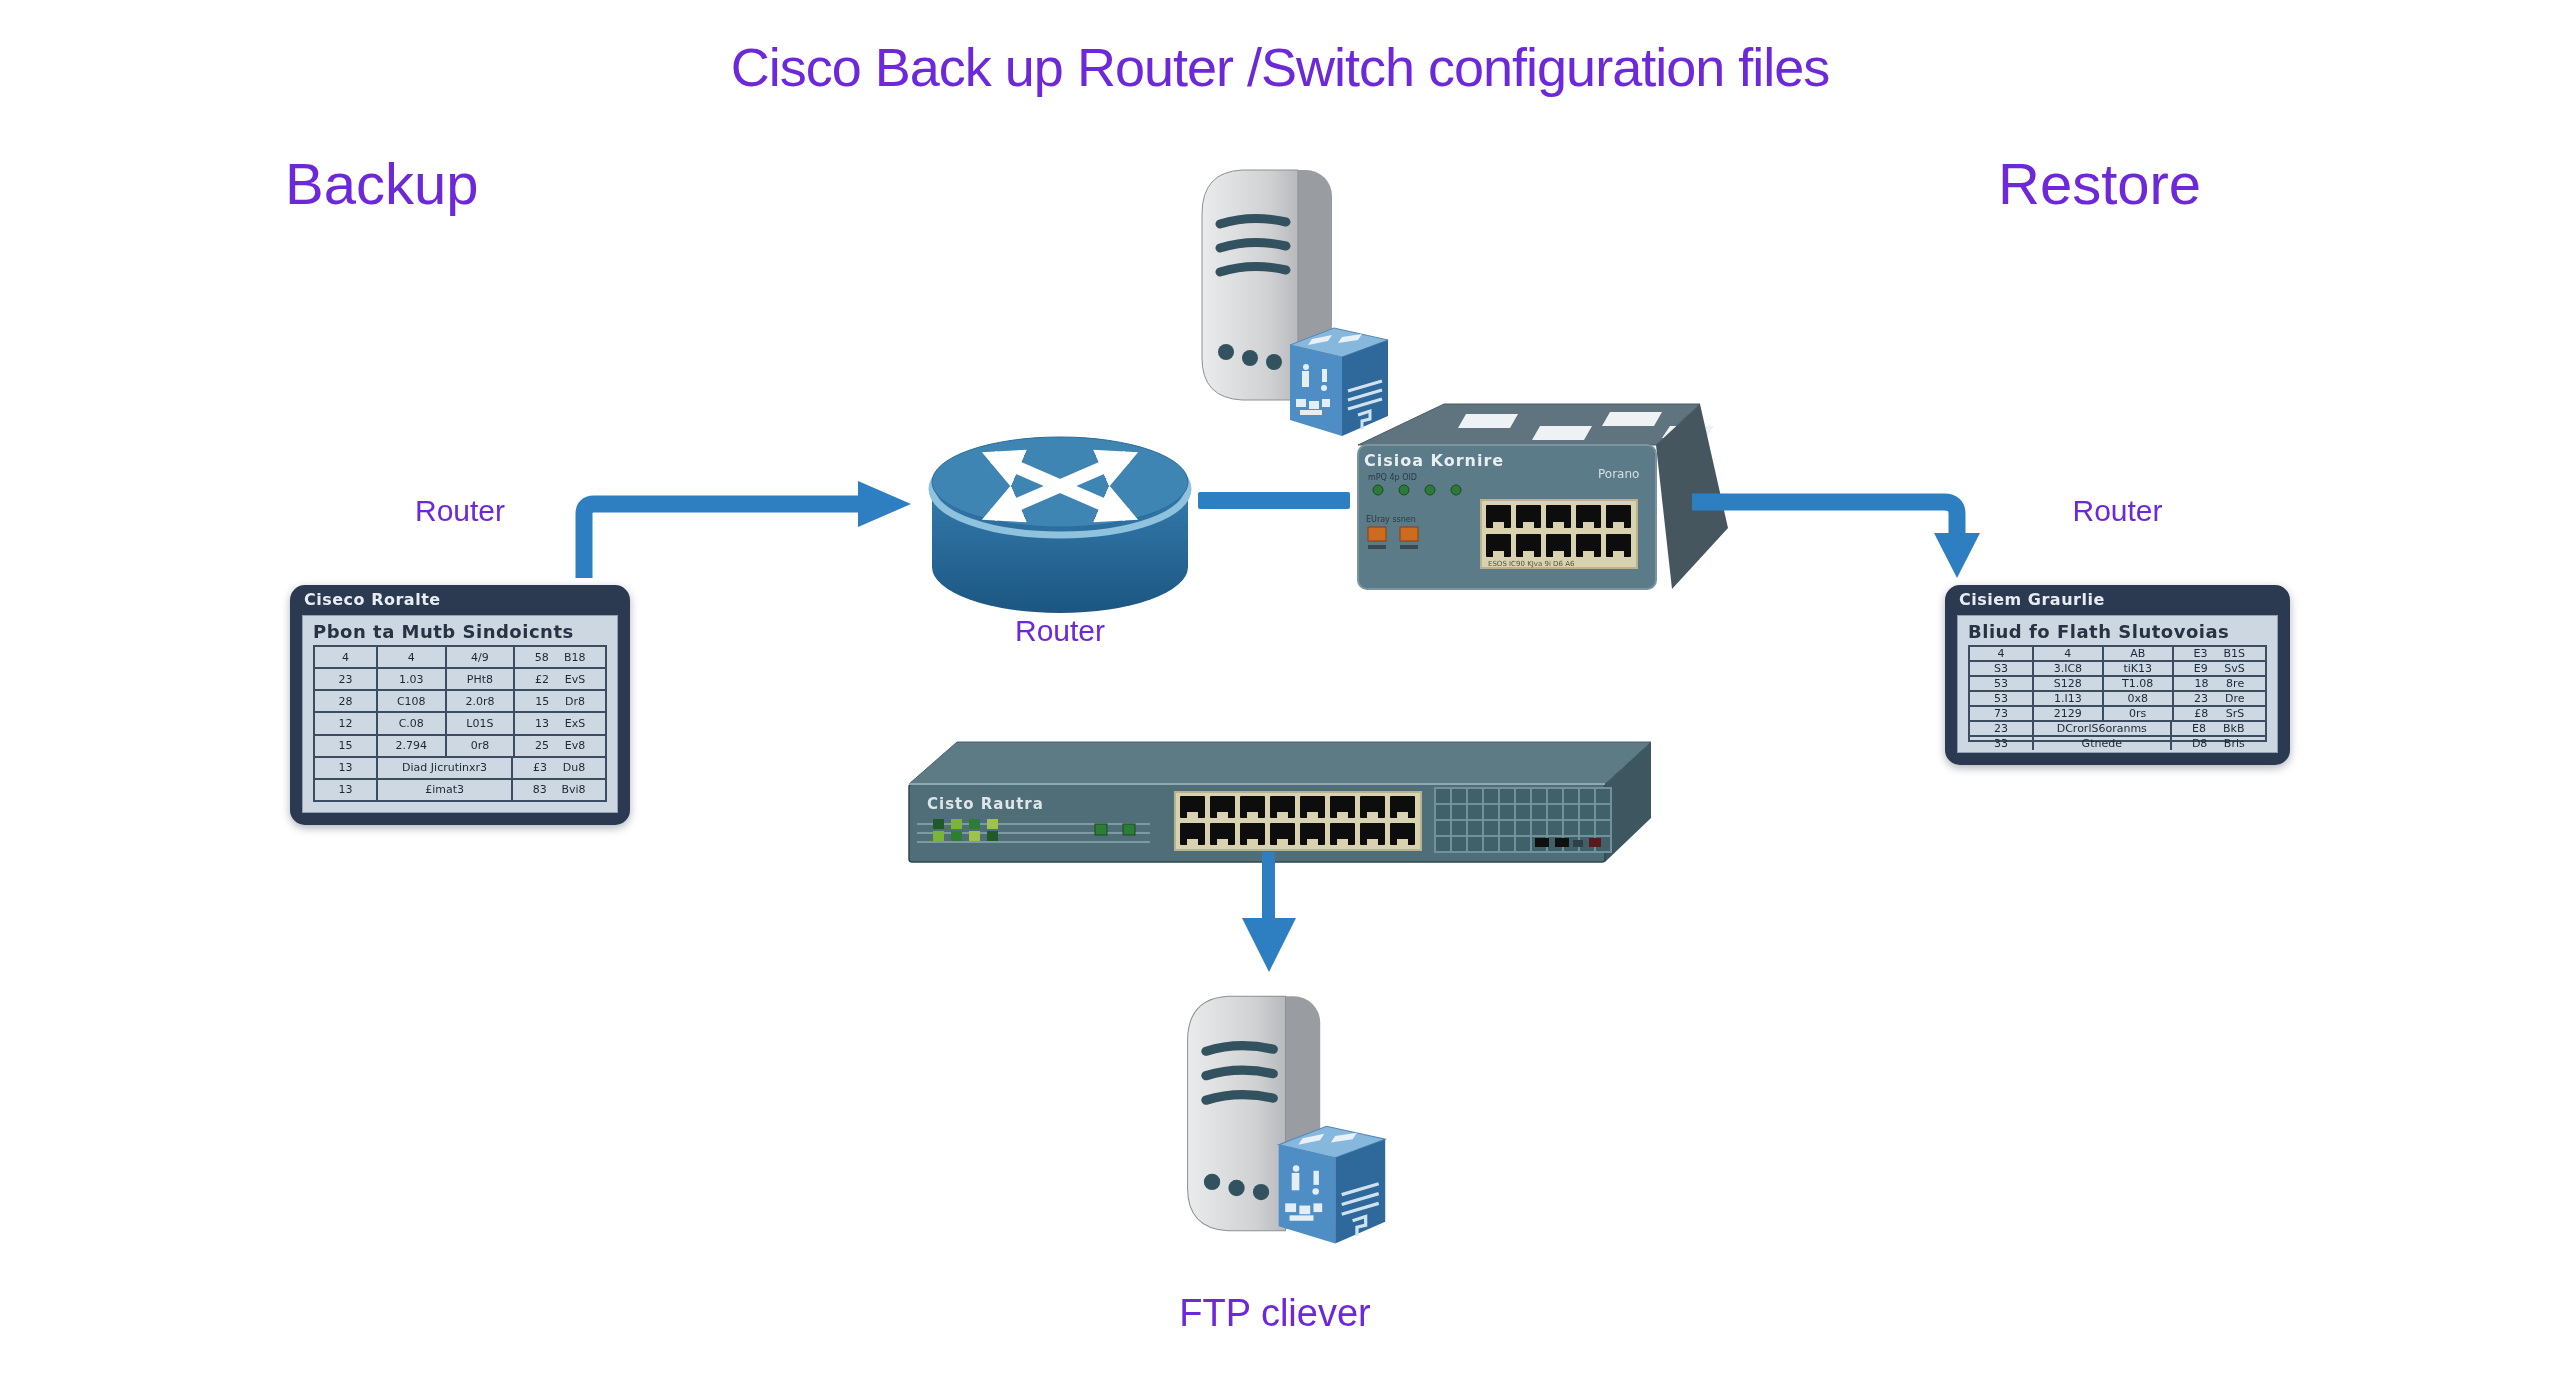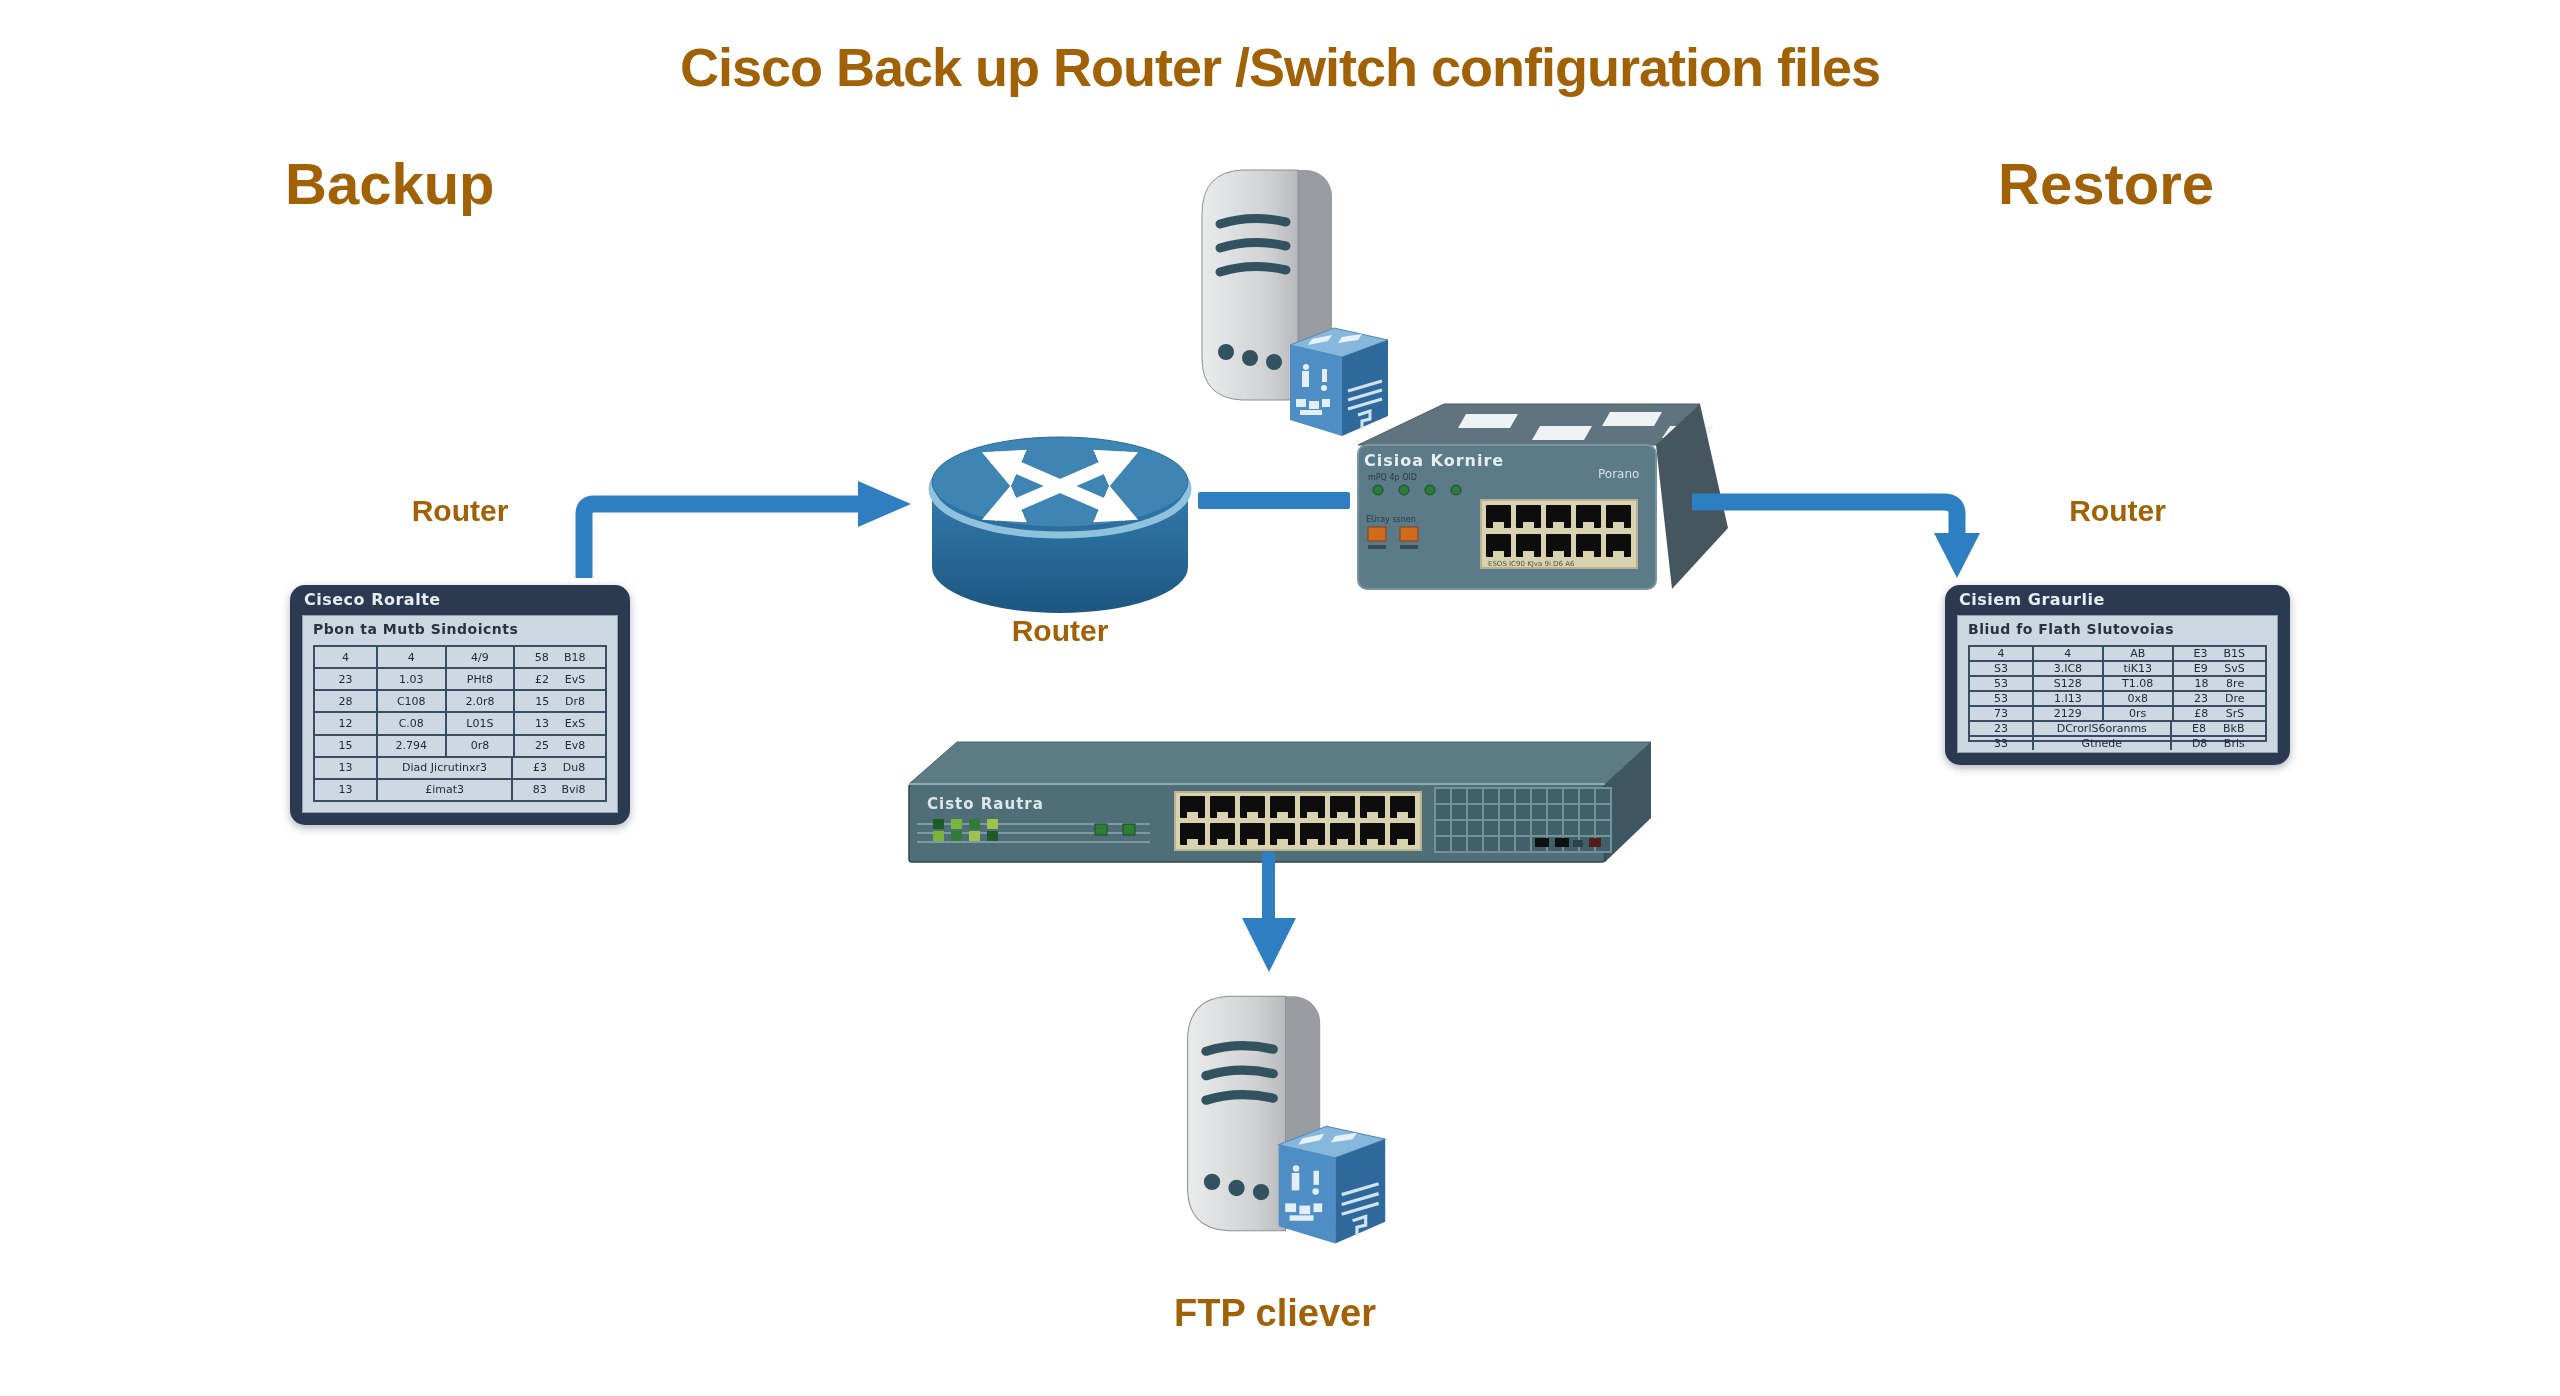--- a/index.html
+++ b/index.html
@@ -1,39 +1,39 @@
 <!DOCTYPE html>
 <html><head>
 <meta charset="utf-8">
 <style>
   html,body{margin:0;padding:0}
   body{
     width:2560px;height:1396px;position:relative;background:#ffffff;
     font-family:"Liberation Sans",sans-serif;overflow:hidden;
   }
   .abs{position:absolute}
-  .heading{font-weight:bold;color:#a16207;white-space:nowrap}
+  .heading{font-weight:normal;color:#6d28d9;white-space:nowrap}
   .title{left:0;top:36px;width:2560px;text-align:center;font-size:54px;letter-spacing:-1px}
   .backup{left:285px;top:150px;font-size:58px}
   .restore{left:1998px;top:150px;font-size:58px}
   .router-label{font-size:30px;text-align:center}
   .left-router{left:290px;top:494px;width:340px}
   .center-router{left:915px;top:614px;width:290px}
   .right-router{left:1945px;top:494px;width:345px}
   .ftp-label{left:1075px;top:1292px;width:400px;text-align:center;font-size:38px}
 
   
   .cfg-panel{background:#2b3a50;border-radius:15px;box-shadow:0 3px 8px rgba(30,40,60,.35)}
   .cfg-panel.left{left:290px;top:585px;width:340px;height:240px}
   .cfg-panel.right{left:1945px;top:585px;width:345px;height:180px}
   .cfg-device-title{position:absolute;left:14px;top:5px;font-size:16px;font-weight:bold;
     color:#e6edf5;letter-spacing:.5px;font-family:"DejaVu Sans",sans-serif}
   .cfg-screen{position:absolute;left:12px;right:12px;top:30px;bottom:12px;
     background:#ccd7e1;border:1px solid #8fa2b3}
-  .cfg-heading{padding:5px 0 0 10px;font-size:14px;font-weight:bold;color:#273243;
+  .cfg-heading{padding:5px 0 0 10px;font-size:18px;font-weight:bold;color:#273243;
     font-family:"DejaVu Sans",sans-serif;letter-spacing:.5px}
   .cfg-table{position:absolute;left:10px;right:10px;top:29px;bottom:10px;
     border:2px solid #3d4d61;display:flex;flex-direction:column;background:#cdd8e2}
   .cfg-row{flex:1;display:flex;align-items:stretch;border-top:2px solid #3d4d61}
   .cfg-row:first-child{border-top:none}
   .cfg-cell{display:flex;align-items:center;justify-content:center;font-size:11px;
     color:#1d2836;font-family:"DejaVu Sans",sans-serif;border-left:2px solid #3d4d61;
     overflow:hidden;white-space:nowrap}
   .cfg-cell:first-child{border-left:none}
   .c1{flex:0 0 21%}

